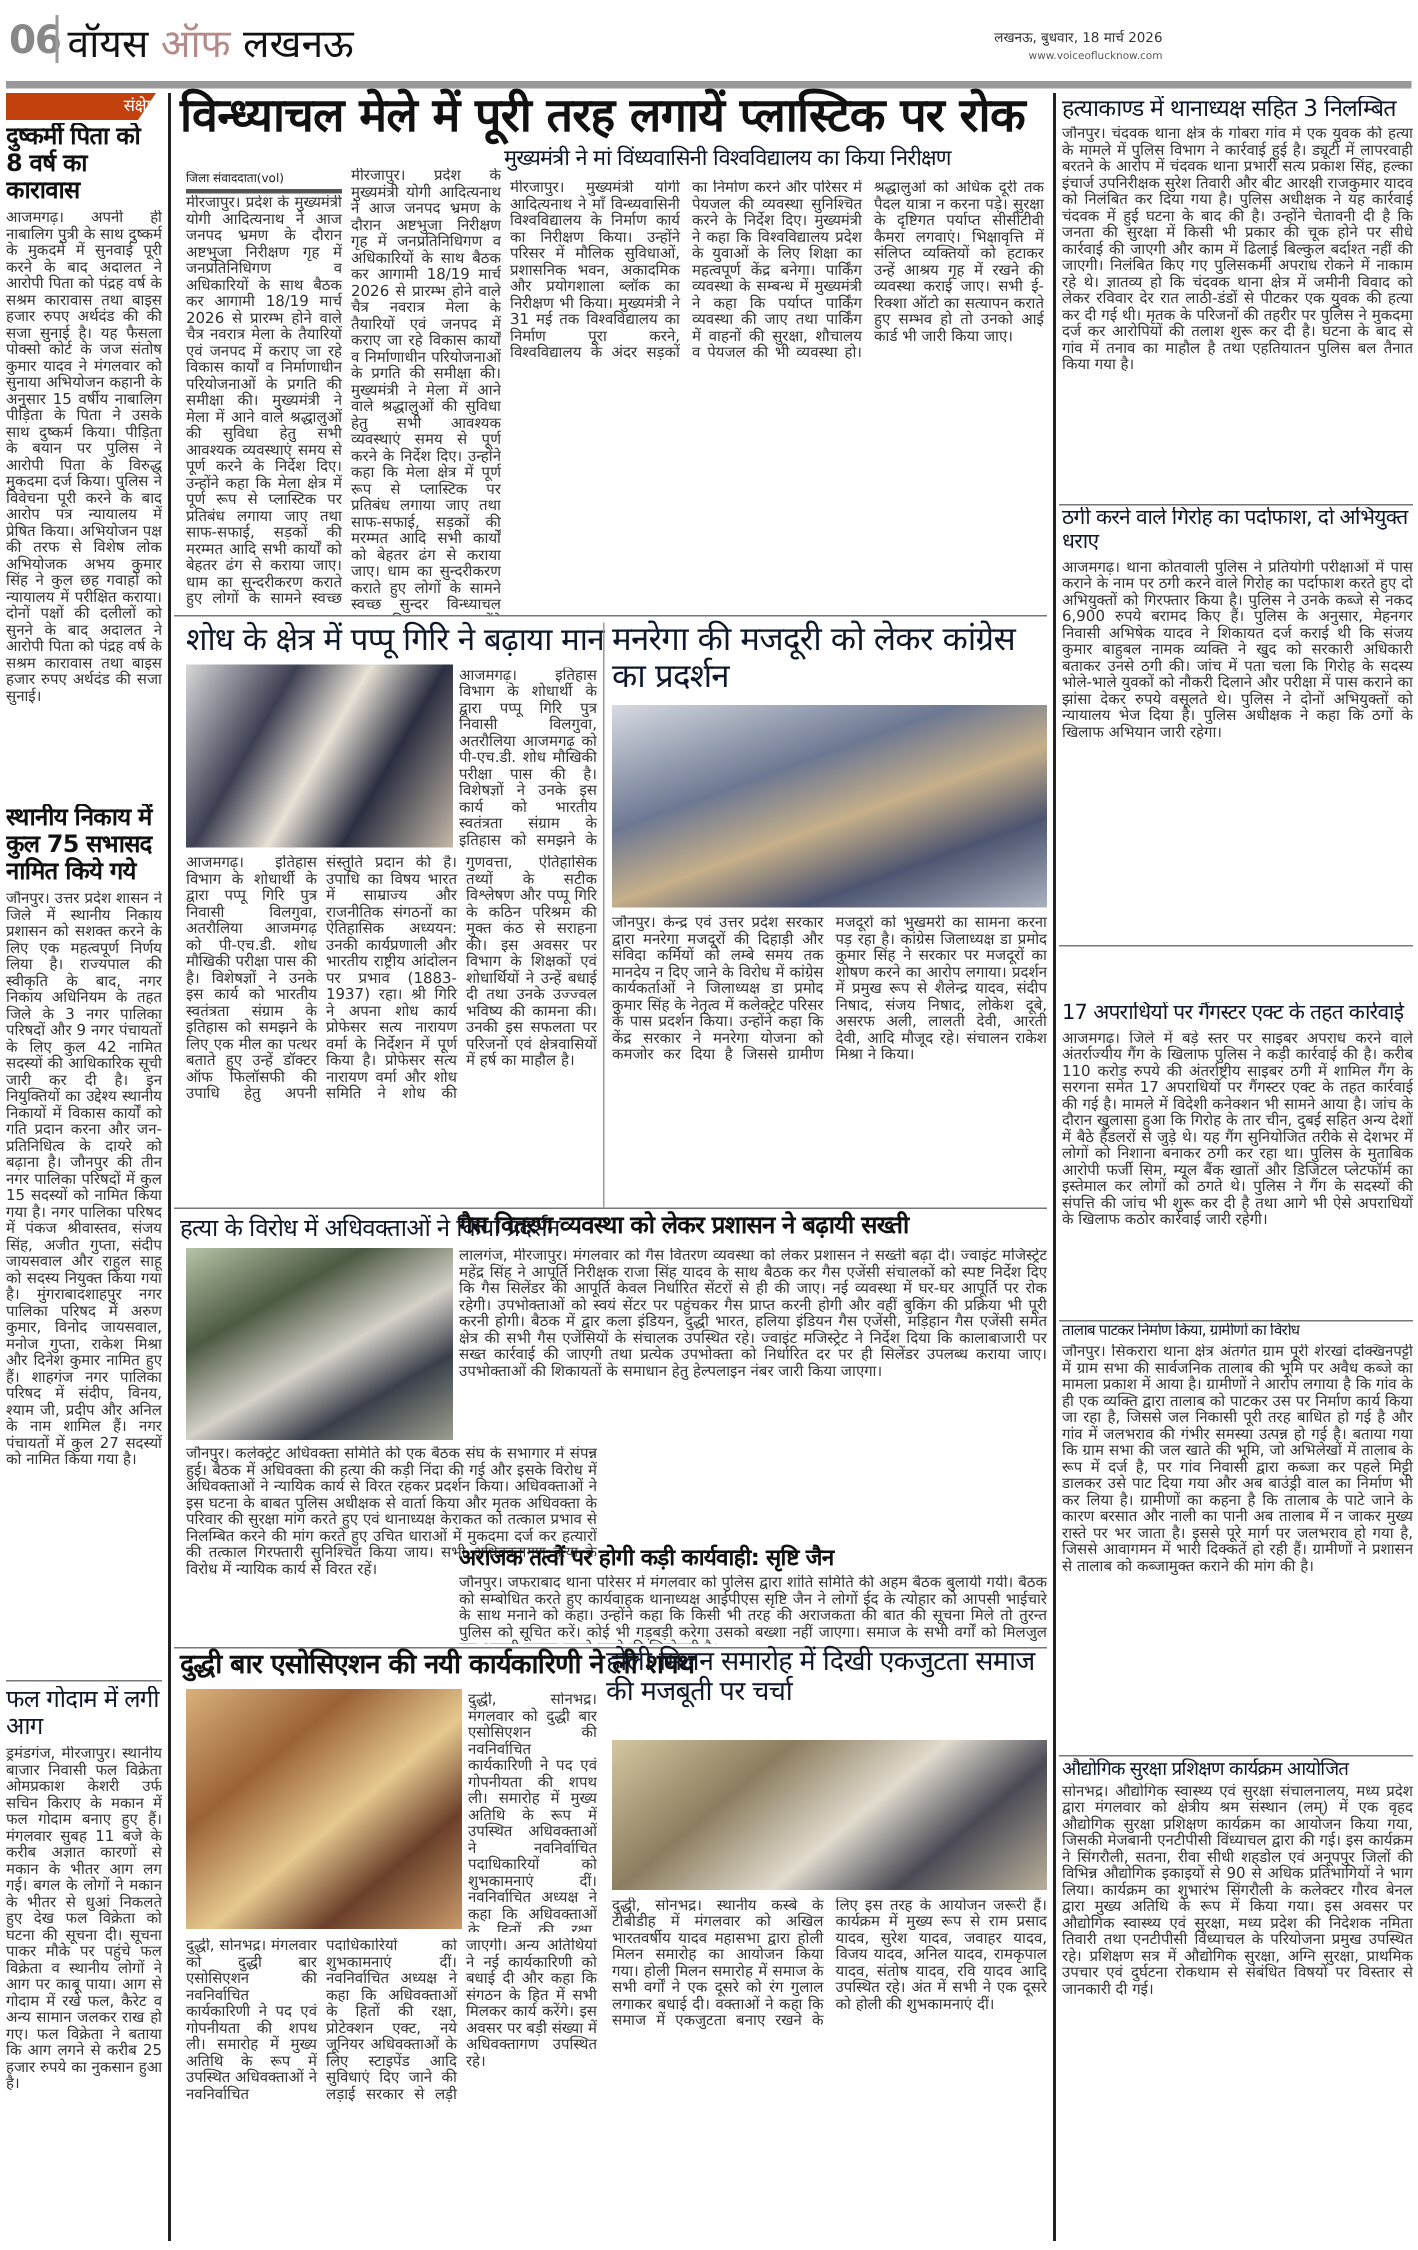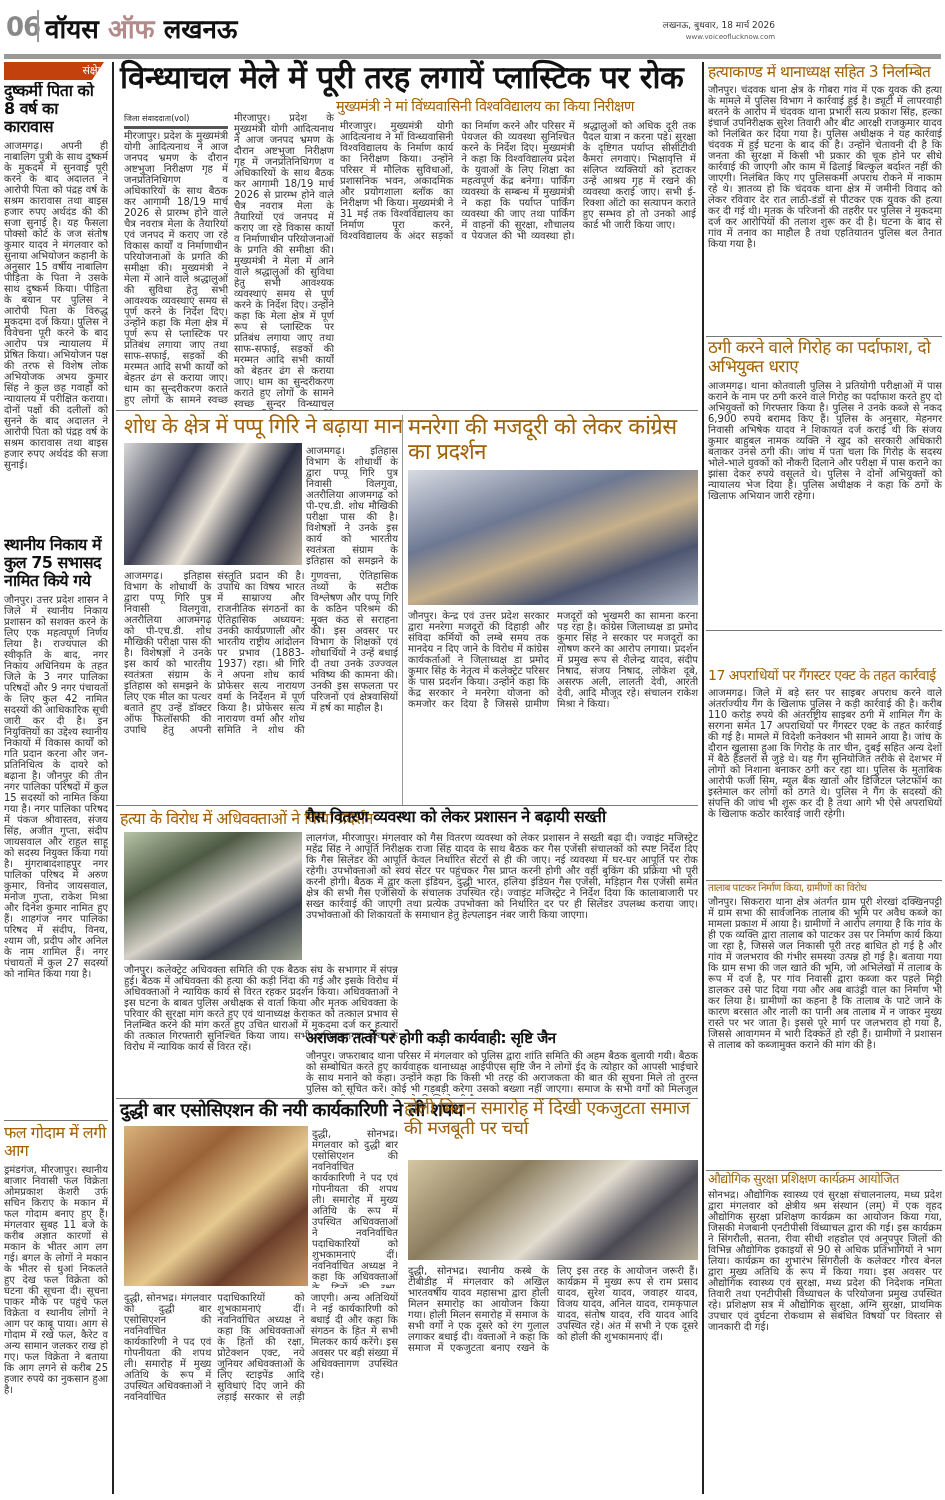--- a/index.html
+++ b/index.html
@@ -1,29 +1,29 @@
 <!DOCTYPE html>
 <html><head>
 <meta charset="utf-8">
 <style>
 *{box-sizing:border-box;margin:0;padding:0}
 body{width:945px;height:1500px;background:#fff;font-family:"DejaVu Sans",sans-serif;color:#222;position:relative;overflow:hidden}
 .abs{position:absolute}
 .masthead{left:0;top:0;width:781px;height:55px}
 .pgno{left:6px;top:12px;font-size:26px;font-weight:bold;color:#888;font-family:"DejaVu Sans",sans-serif;letter-spacing:-1px}
-.paper{left:45px;top:10px;font-size:26px;font-weight:bold;color:#111}
+.paper{left:45px;top:10px;font-size:26px;font-weight:normal;color:#111}
 .paper .mid{color:#b58a8a}
 .region{left:350px;top:8px;font-size:30px;font-weight:bold;color:#111;letter-spacing:-1px}
 .dateline{right:6px;top:18px;font-size:9px;color:#333;text-align:right}
 .url{right:6px;top:33px;font-size:7px;color:#555}
 .rule{left:4px;top:54px;width:937px;height:5px;background:#999}
 .vline{background:#222;width:1.5px}
 .hline{background:#777;height:1px}
 .hd{font-weight:bold;color:#111;line-height:1.12;letter-spacing:-0.5px}
-.hdl{color:#a16207;line-height:1.12;letter-spacing:-0.5px}
+.hdl{color:#0f172a;line-height:1.12;letter-spacing:-0.5px}
 .txt{font-size:10px;line-height:11px;color:#333;text-align:justify;overflow:hidden}
 .col{overflow:hidden}
 .sankshep{left:4px;top:62px;width:100px;height:18px;background:#c2410c;color:#fff;font-size:11px;text-align:right;line-height:18px;clip-path:polygon(0 0,100% 0,88% 100%,0 100%)}
 .photo{background:linear-gradient(135deg,#c9b8a6,#8a7360 40%,#d7c9b9 70%,#6b5b50);overflow:hidden}
 .ph1{background:linear-gradient(120deg,#d9d9d9,#3c3f52 30%,#e9e2d6 50%,#2a2e40 70%,#c5b9a8)}
 .ph2{background:linear-gradient(160deg,#d7dbe2,#6d7892 35%,#c7b08a 55%,#4d5570 75%,#aab1bf)}
 .ph3{background:linear-gradient(150deg,#b8c4a6,#4d5a44 30%,#d6d2c9 55%,#3a3f4a 75%,#9aa08e)}
 .ph4{background:linear-gradient(140deg,#d9b17a,#9a6238 30%,#e6c98f 55%,#6b3f2a 75%,#c99b6a)}
 .ph5{background:linear-gradient(140deg,#d6c7a3,#8b7d5e 30%,#e2dccf 55%,#4b4a55 75%,#b9b09a)}
 .bylinebar{height:3px;background:#555}
@@ -108,21 +108,21 @@
 <div class="abs txt" style="left:408px;top:1265px;width:290px;height:228px;column-count:2;column-gap:8px">दुद्धी, सोनभद्र। स्थानीय कस्बे के टीबीडीह में मंगलवार को अखिल भारतवर्षीय यादव महासभा द्वारा होली मिलन समारोह का आयोजन किया गया। होली मिलन समारोह में समाज के सभी वर्गों ने एक दूसरे को रंग गुलाल लगाकर बधाई दी। वक्ताओं ने कहा कि समाज में एकजुटता बनाए रखने के लिए इस तरह के आयोजन जरूरी हैं। कार्यक्रम में मुख्य रूप से राम प्रसाद यादव, सुरेश यादव, जवाहर यादव, विजय यादव, अनिल यादव, रामकृपाल यादव, संतोष यादव, रवि यादव आदि उपस्थित रहे। अंत में सभी ने एक दूसरे को होली की शुभकामनाएं दीं।</div>
 
 <div class="abs vline" style="left:702px;top:62px;height:1432px"></div>
 
 <div class="abs col" style="left:708px;top:64px;width:234px">
   <div class="hdl" style="font-size:15.5px;white-space:nowrap">हत्याकाण्ड में थानाध्यक्ष सहित 3 निलम्बित</div>
   <div class="txt" style="height:252px;margin-top:3px">जौनपुर। चंदवक थाना क्षेत्र के गोबरा गांव में एक युवक की हत्या के मामले में पुलिस विभाग ने कार्रवाई हुई है। ड्यूटी में लापरवाही बरतने के आरोप में चंदवक थाना प्रभारी सत्य प्रकाश सिंह, हल्का इंचार्ज उपनिरीक्षक सुरेश तिवारी और बीट आरक्षी राजकुमार यादव को निलंबित कर दिया गया है। पुलिस अधीक्षक ने यह कार्रवाई चंदवक में हुई घटना के बाद की है। उन्होंने चेतावनी दी है कि जनता की सुरक्षा में किसी भी प्रकार की चूक होने पर सीधे कार्रवाई की जाएगी और काम में ढिलाई बिल्कुल बर्दाश्त नहीं की जाएगी। निलंबित किए गए पुलिसकर्मी अपराध रोकने में नाकाम रहे थे। ज्ञातव्य हो कि चंदवक थाना क्षेत्र में जमीनी विवाद को लेकर रविवार देर रात लाठी-डंडों से पीटकर एक युवक की हत्या कर दी गई थी। मृतक के परिजनों की तहरीर पर पुलिस ने मुकदमा दर्ज कर आरोपियों की तलाश शुरू कर दी है। घटना के बाद से गांव में तनाव का माहौल है तथा एहतियातन पुलिस बल तैनात किया गया है।</div>
 </div>
 <div class="abs hline" style="left:706px;top:336px;width:236px"></div>
 <div class="abs col" style="left:708px;top:338px;width:234px">
-  <div class="hdl" style="font-size:17px">ठगी करने वाले गिरोह का पर्दाफाश, दो अभियुक्त धराए</div>
+  <div class="hdl" style="font-size:14px">ठगी करने वाले गिरोह का पर्दाफाश, दो अभियुक्त धराए</div>
   <div class="txt" style="height:240px;margin-top:4px">आजमगढ़। थाना कोतवाली पुलिस ने प्रतियोगी परीक्षाओं में पास कराने के नाम पर ठगी करने वाले गिरोह का पर्दाफाश करते हुए दो अभियुक्तों को गिरफ्तार किया है। पुलिस ने उनके कब्जे से नकद 6,900 रुपये बरामद किए हैं। पुलिस के अनुसार, मेहनगर निवासी अभिषेक यादव ने शिकायत दर्ज कराई थी कि संजय कुमार बाहुबल नामक व्यक्ति ने खुद को सरकारी अधिकारी बताकर उनसे ठगी की। जांच में पता चला कि गिरोह के सदस्य भोले-भाले युवकों को नौकरी दिलाने और परीक्षा में पास कराने का झांसा देकर रुपये वसूलते थे। पुलिस ने दोनों अभियुक्तों को न्यायालय भेज दिया है। पुलिस अधीक्षक ने कहा कि ठगों के खिलाफ अभियान जारी रहेगा।</div>
 </div>
 <div class="abs hline" style="left:706px;top:630px;width:236px"></div>
 <div class="abs col" style="left:708px;top:668px;width:234px">
   <div class="hdl" style="font-size:14px;white-space:nowrap">17 अपराधियों पर गैंगस्टर एक्ट के तहत कार्रवाई</div>
   <div class="txt" style="height:238px;margin-top:3px">आजमगढ़। जिले में बड़े स्तर पर साइबर अपराध करने वाले अंतर्राज्यीय गैंग के खिलाफ पुलिस ने कड़ी कार्रवाई की है। करीब 110 करोड़ रुपये की अंतर्राष्ट्रीय साइबर ठगी में शामिल गैंग के सरगना समेत 17 अपराधियों पर गैंगस्टर एक्ट के तहत कार्रवाई की गई है। मामले में विदेशी कनेक्शन भी सामने आया है। जांच के दौरान खुलासा हुआ कि गिरोह के तार चीन, दुबई सहित अन्य देशों में बैठे हैंडलरों से जुड़े थे। यह गैंग सुनियोजित तरीके से देशभर में लोगों को निशाना बनाकर ठगी कर रहा था। पुलिस के मुताबिक आरोपी फर्जी सिम, म्यूल बैंक खातों और डिजिटल प्लेटफॉर्म का इस्तेमाल कर लोगों को ठगते थे। पुलिस ने गैंग के सदस्यों की संपत्ति की जांच भी शुरू कर दी है तथा आगे भी ऐसे अपराधियों के खिलाफ कठोर कार्रवाई जारी रहेगी।</div>
 </div>
 <div class="abs hline" style="left:706px;top:880px;width:236px"></div>
 <div class="abs col" style="left:708px;top:882px;width:234px">
   <div class="hdl" style="font-size:10px;white-space:nowrap">तालाब पाटकर निर्माण किया, ग्रामीणों का विरोध</div>

